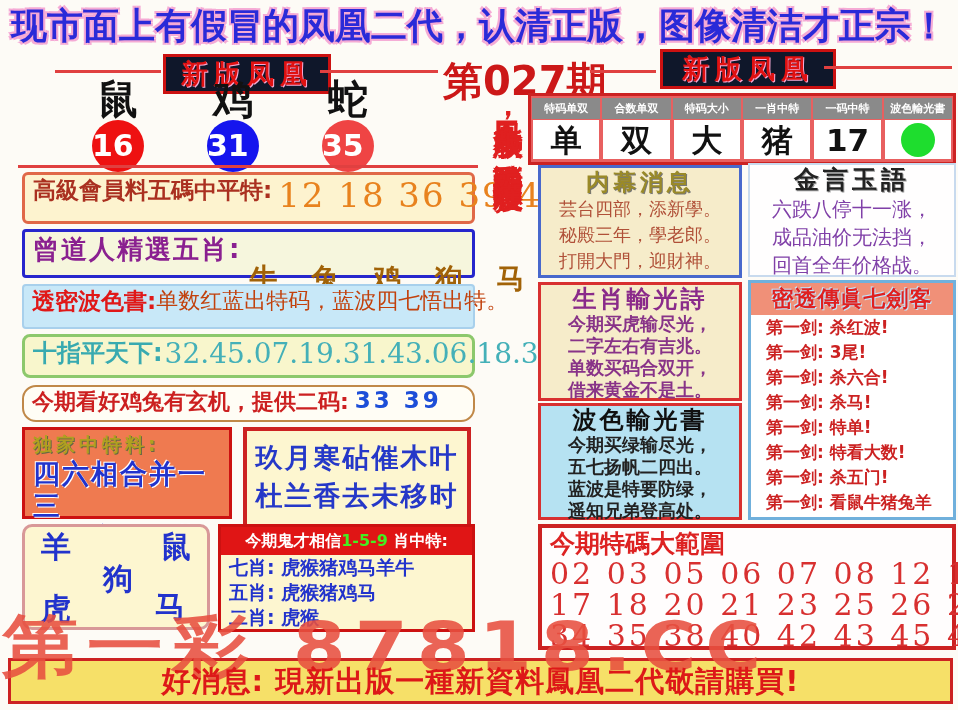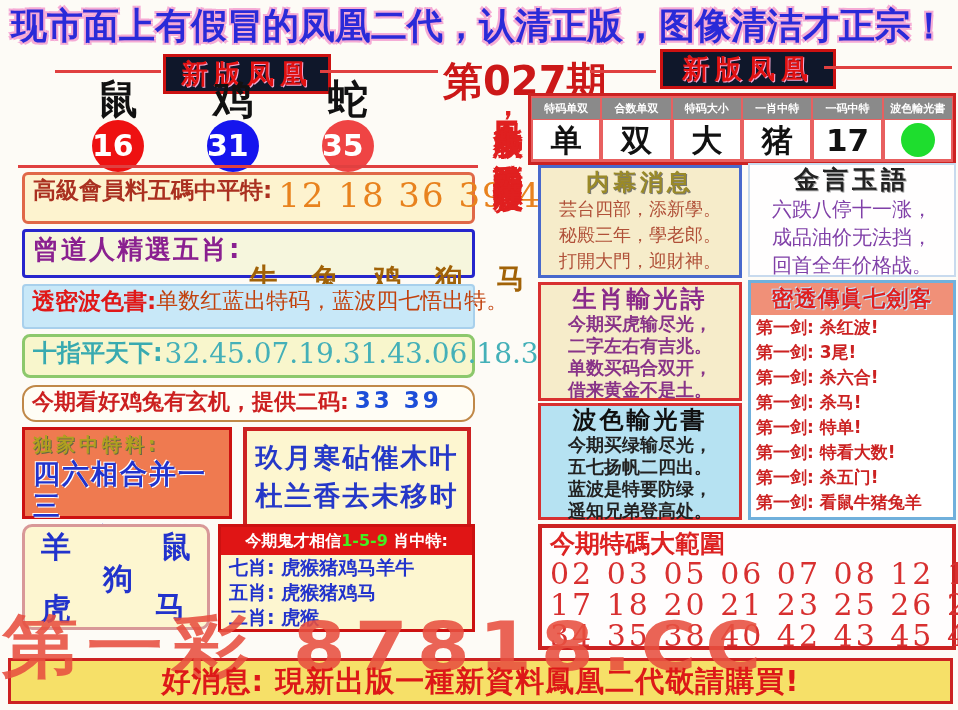--- a/index.html
+++ b/index.html
@@ -107,21 +107,21 @@
   .wpoem{left:538px;top:403px;width:204px;height:117px;background:#b6e2f2;border:3px solid #d83030;}
   .wpoem .t{font-size:24px;font-weight:bold;color:#111;letter-spacing:3px;line-height:28px;}
   .wpoem .l{font-size:18px;font-weight:bold;color:#222;line-height:22px;white-space:nowrap;}
 
   
   .swbox{position:absolute;left:748px;top:280px;width:208px;height:240px;background:#fff;
     border:3px solid #70b0dc;box-sizing:border-box;}
   .swhead{height:32px;background:#f09078;text-align:center;font-size:22px;font-weight:bold;
     color:#e02020;line-height:32px;letter-spacing:1px;
     text-shadow:1px 1px 0 #bfe6ff,-1px -1px 0 #bfe6ff;}
-  .swrow{font-size:17px;font-weight:bold;color:#cc2222;line-height:25px;padding-left:5px;white-space:nowrap;}
+  .swrow{font-size:17px;font-weight:bold;color:#cc2222;line-height:25px;padding-left:15px;white-space:nowrap;}
 
   
   .rgbox{position:absolute;left:538px;top:524px;width:418px;height:126px;background:#fffdfd;
     border:4px solid #cc2222;box-sizing:border-box;padding:2px 0 0 8px;}
   .rgbox .t{font-size:25px;font-weight:bold;color:#dd2222;line-height:28px;}
   .rgbox .l{font-size:30px;color:#d83030;font-family:"DejaVu Serif",serif;line-height:31px;
     letter-spacing:3px;white-space:nowrap;}
 
   
   .watermark{position:absolute;left:2px;top:602px;width:958px;z-index:30;

